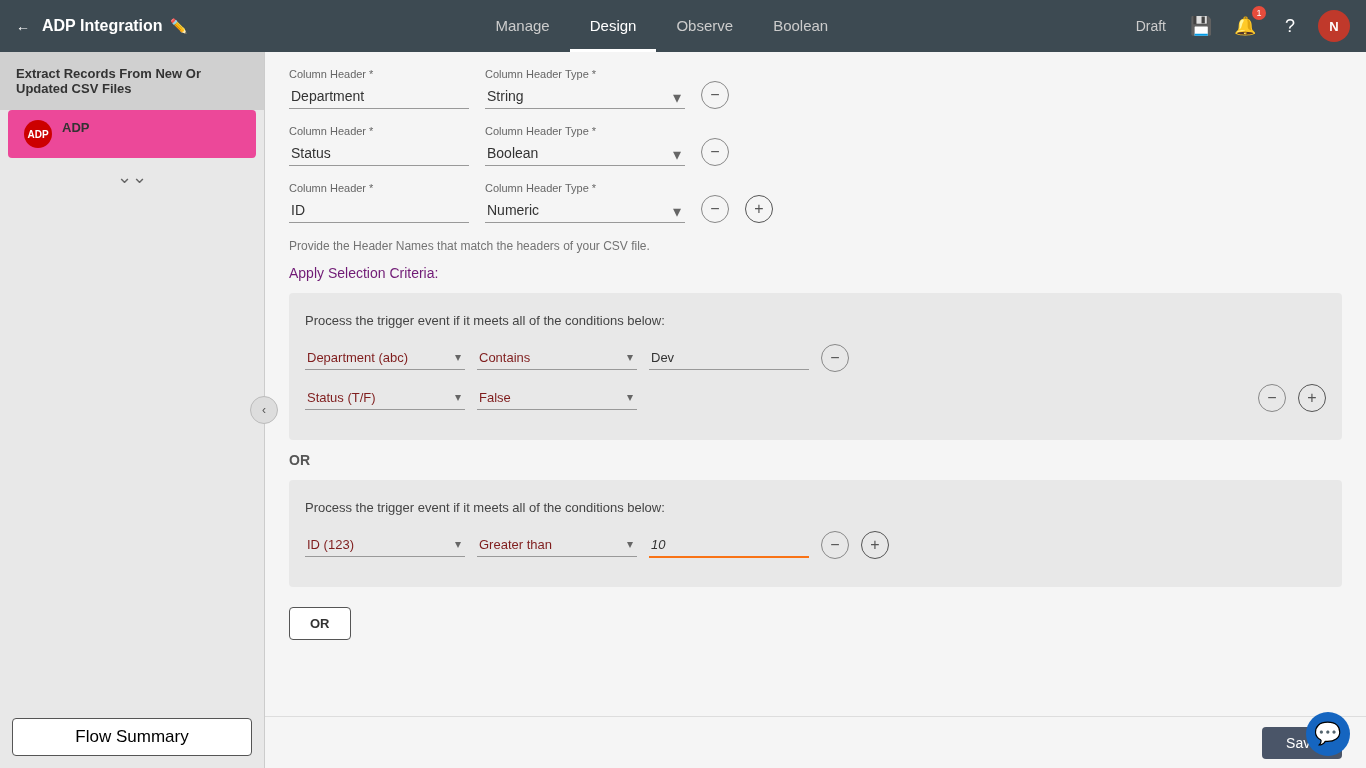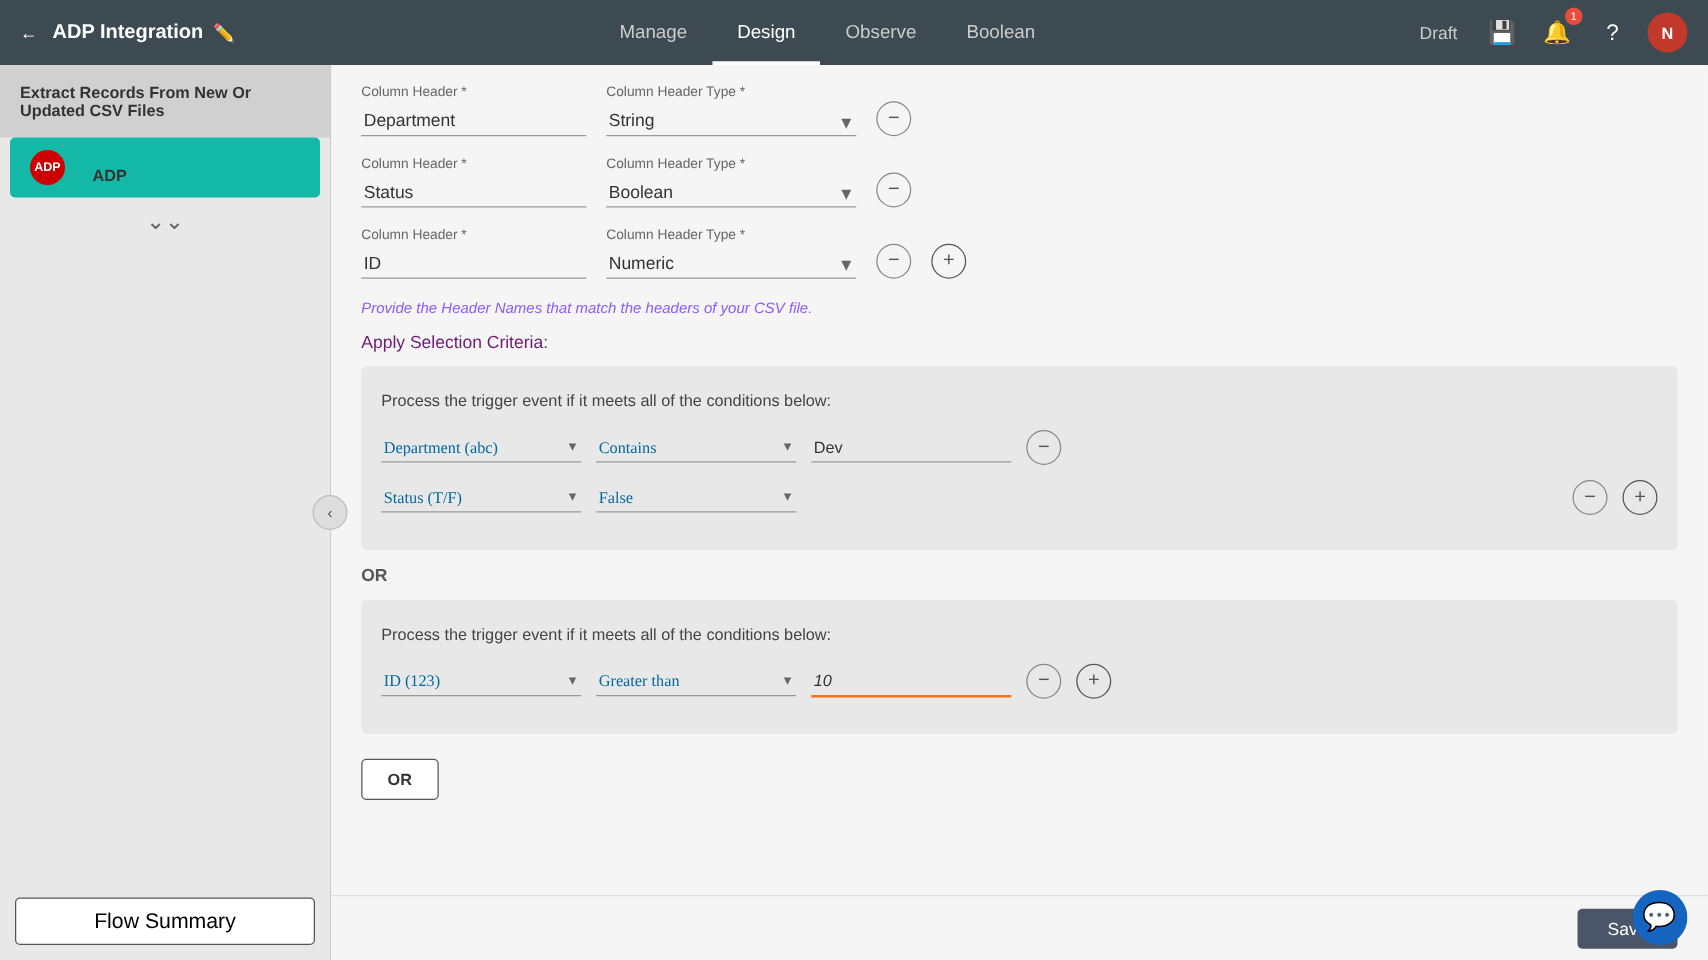--- a/index.html
+++ b/index.html
@@ -84,23 +84,23 @@
       padding: 14px 16px;
       font-size: 13px;
       color: #333;
       cursor: pointer;
     }
     .sidebar-item.active {
       background: #d0d0d0;
       font-weight: 600;
     }
     .sidebar-recipe {
-      display: flex; align-items: flex-end; gap: 22px;
+      display: flex; align-items: flex-start; gap: 10px;
       padding: 10px 16px;
-      background: #14b8a6;
+      background: #ec4899;
       cursor: pointer;
       margin: 0 8px;
       border-radius: 4px;
     }
     .sidebar-recipe .adp-logo {
       width: 28px; height: 28px;
       background: #cc0000;
       border-radius: 50%;
       display: flex; align-items: center; justify-content: center;
       color: white; font-size: 10px; font-weight: bold;
@@ -203,21 +203,21 @@
       width: 28px; height: 28px;
       border-radius: 50%;
       border: 1.5px solid #888;
       background: transparent;
       display: flex; align-items: center; justify-content: center;
       cursor: pointer; font-size: 16px; color: #555;
       flex-shrink: 0;
     }
 
     .hint-text {
-      font-size: 12px; color: #8b5cf6; font-style: italic;
+      font-size: 12px; color: #737373; 
       margin-bottom: 12px;
     }
     .section-label {
       font-size: 14px; color: #701a75; font-weight: 500;
       margin-bottom: 12px;
     }
 
     
     .condition-block {
       background: #e8e8e8;
@@ -232,27 +232,26 @@
     .condition-row {
       display: flex; align-items: center; gap: 12px;
       margin-bottom: 12px;
     }
     .condition-select {
       border: none;
       border-bottom: 1.5px solid #999;
       background: transparent;
       padding: 4px 24px 4px 2px;
       font-size: 13px;
-      color: #0369a1;
+      color: #7f1d1d;
       width: 160px;
       outline: none;
       appearance: none;
       -webkit-appearance: none;
       cursor: pointer;
-      font-family: Liberation Serif, serif;
     }
     .condition-select-wrapper {
       position: relative; display: inline-block;
     }
     .condition-select-wrapper::after {
       content: '▾';
       position: absolute; right: 4px; top: 4px;
       pointer-events: none; color: #666; font-size: 12px;
     }
     .condition-value-input {

